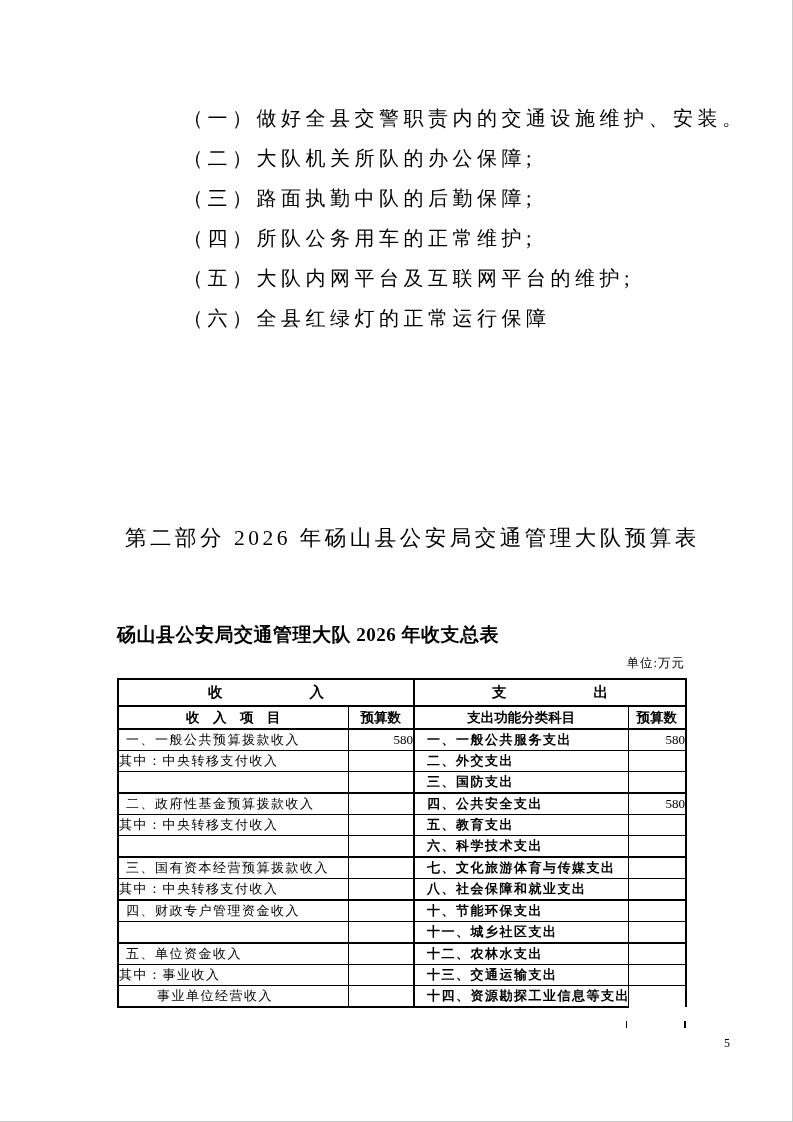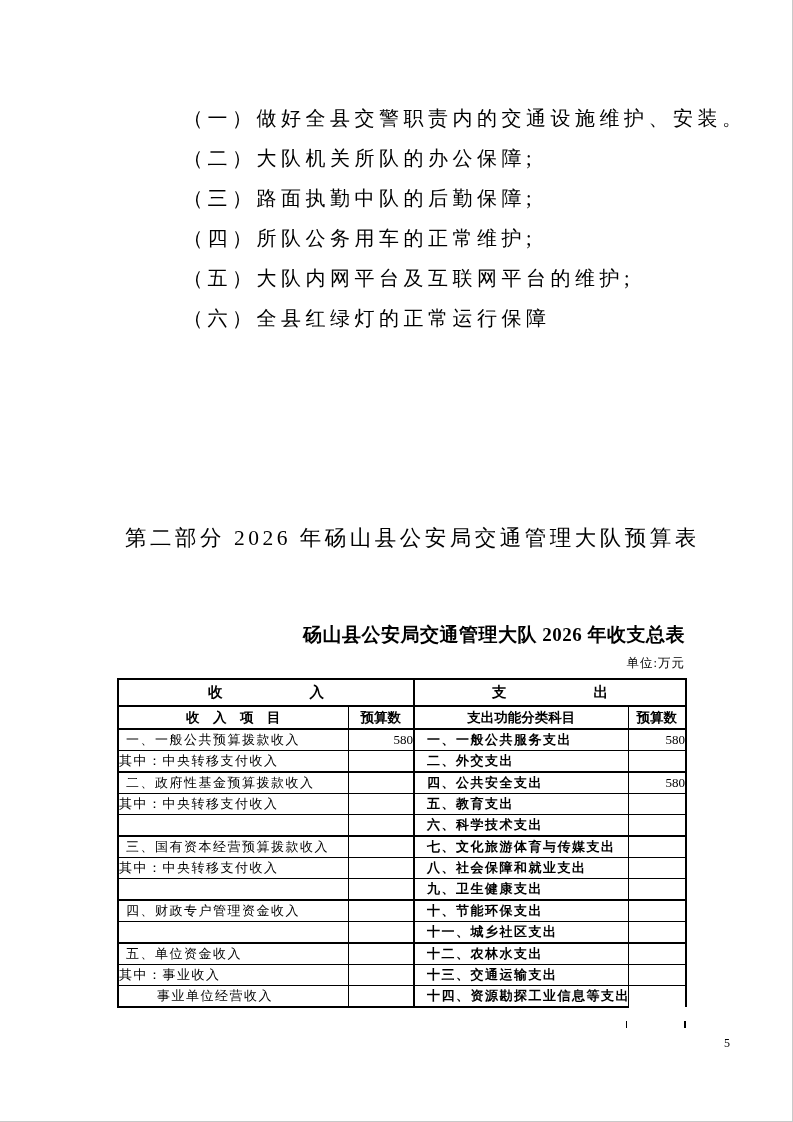--- a/index.html
+++ b/index.html
@@ -16,21 +16,21 @@
     font-size:20px; letter-spacing:4.5px; white-space:nowrap;
   }
   
   .section-heading {
     position:absolute; left:121px; top:519px; margin:4px;
     font-size:21.5px; font-weight:normal; letter-spacing:3.5px; white-space:nowrap;
   }
   
   .table-title {
     position:absolute; left:117px; top:622px; width:568px; margin:0;
-    text-align:right; font-size:19px; font-weight:bold; letter-spacing:0.5px;
+    text-align:left; font-size:19px; font-weight:bold; letter-spacing:0.5px;
   }
   .unit-note {
     position:absolute; left:485px; top:655px; width:200px;
     text-align:right; font-size:12.5px; letter-spacing:1px;
   }
   
   table.budget {
     position:absolute; left:117px; top:678px; width:568px;
     border-collapse:collapse; table-layout:fixed;
     border:2px solid #000;
@@ -113,20 +113,26 @@
       <td class="val">580</td>
     </tr>
 
     <tr>
       <td class="cjk ind1">其中：中央转移支付收入</td>
       <td class="val mid"></td>
       <td class="cjk exp">二、外交支出</td>
       <td class="val"></td>
     </tr>
 
+    <tr>
+      <td class="cjk ind0"></td>
+      <td class="val mid"></td>
+      <td class="cjk exp">三、国防支出</td>
+      <td class="val"></td>
+    </tr>
 
     <tr class="sep">
       <td class="cjk ind0">二、政府性基金预算拨款收入</td>
       <td class="val mid"></td>
       <td class="cjk exp">四、公共安全支出</td>
       <td class="val">580</td>
     </tr>
 
     <tr>
       <td class="cjk ind1">其中：中央转移支付收入</td>
@@ -149,26 +155,20 @@
       <td class="val"></td>
     </tr>
 
     <tr>
       <td class="cjk ind1">其中：中央转移支付收入</td>
       <td class="val mid"></td>
       <td class="cjk exp">八、社会保障和就业支出</td>
       <td class="val"></td>
     </tr>
 
-    <tr>
-      <td class="cjk ind0"></td>
-      <td class="val mid"></td>
-      <td class="cjk exp">九、卫生健康支出</td>
-      <td class="val"></td>
-    </tr>
 
     <tr class="sep">
       <td class="cjk ind0">四、财政专户管理资金收入</td>
       <td class="val mid"></td>
       <td class="cjk exp">十、节能环保支出</td>
       <td class="val"></td>
     </tr>
 
     <tr>
       <td class="cjk ind0"></td>

